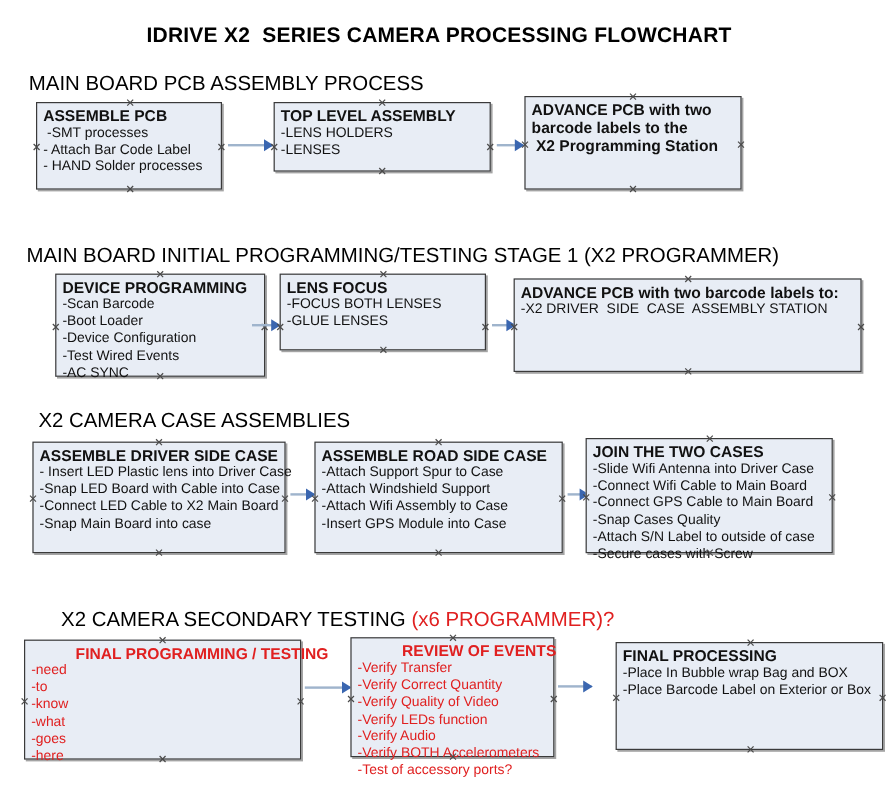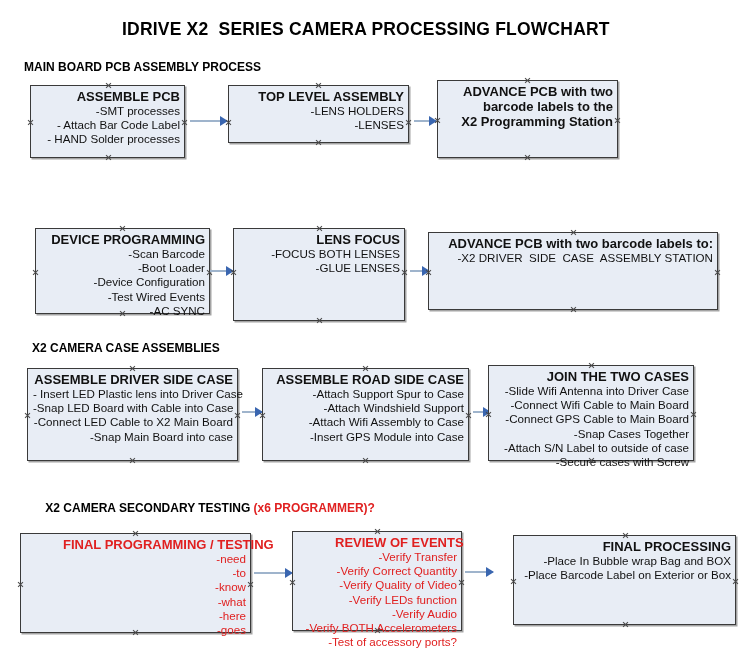--- a/index.html
+++ b/index.html
@@ -3,34 +3,34 @@
 <meta charset="utf-8">
 <style>
   html,body{margin:0;padding:0;}
   body{
     width:747px;height:662px;
     background:#ffffff;
     font-family:"Liberation Sans","DejaVu Sans",sans-serif;
     overflow:hidden;
     position:relative;
   }
-  #canvas{position:relative;width:747px;height:662px;text-align:right;}
+  #canvas{position:relative;width:747px;height:662px;}
 
   .title{
     position:absolute;
     font-size:17.5px;
     font-weight:bold;
     color:#000000;
     letter-spacing:.2px;
     white-space:pre;
   }
   .section-head{
     position:absolute;
-    font-size:12px;
-    font-weight:bold;
+    font-size:17px;
+    font-weight:normal;
     color:#000000;
     white-space:pre;
   }
   .section-head .red{
     color:#e02020;
   }
 
   .box{
     position:absolute;
     background:#e8edf5;
@@ -127,39 +127,40 @@
   <div class="box" style="left:437px;top:80px;width:181px;height:78px;">
     <span class="bt">ADVANCE PCB with two</span>
     <span class="bt">barcode labels to the</span>
     <span class="bt"> X2 Programming Station</span>
     <span class="hx" style="left:86px;top:-4px;"></span>
     <span class="hx" style="left:86px;bottom:-4px;"></span>
     <span class="hx" style="left:-4px;top:36px;"></span>
     <span class="hx" style="right:-4px;top:36px;"></span>
   </div>
 
-
-  <div class="box" style="left:35px;top:228px;width:175px;height:86px;">
+  <div class="section-head" style="left:22px;top:203px;">MAIN BOARD INITIAL PROGRAMMING/TESTING STAGE 1 (X2 PROGRAMMER)</div>
+
+  <div class="box" style="left:46px;top:228px;width:175px;height:86px;">
     <span class="bt">DEVICE PROGRAMMING</span>
     <span class="bl">-Scan Barcode</span>
     <span class="bl">-Boot Loader</span>
     <span class="bl">-Device Configuration</span>
     <span class="bl">-Test Wired Events</span>
     <span class="bl">-AC SYNC</span>
     <span class="hx" style="left:83px;top:-4px;"></span>
     <span class="hx" style="left:83px;bottom:-4px;"></span>
     <span class="hx" style="left:-4px;top:40px;"></span>
     <span class="hx" style="right:-4px;top:40px;"></span>
   </div>
 
   <div class="conn" style="left:210px;top:270px;width:23px;">
     <span class="head"></span>
   </div>
 
-  <div class="box" style="left:233px;top:228px;width:172px;height:93px;">
+  <div class="box" style="left:233px;top:228px;width:172px;height:64px;">
     <span class="bt">LENS FOCUS</span>
     <span class="bl">-FOCUS BOTH LENSES</span>
     <span class="bl">-GLUE LENSES</span>
     <span class="hx" style="left:82px;top:-4px;"></span>
     <span class="hx" style="left:82px;bottom:-4px;"></span>
     <span class="hx" style="left:-4px;top:40px;"></span>
     <span class="hx" style="right:-4px;top:40px;"></span>
   </div>
 
   <div class="conn" style="left:410px;top:270px;width:19px;">
@@ -207,41 +208,41 @@
 
   <div class="conn" style="left:473px;top:411px;width:17px;">
     <span class="head"></span>
   </div>
 
   <div class="box" style="left:488px;top:365px;width:206px;height:96px;">
     <span class="bt">JOIN THE TWO CASES</span>
     <span class="bl">-Slide Wifi Antenna into Driver Case</span>
     <span class="bl">-Connect Wifi Cable to Main Board</span>
     <span class="bl">-Connect GPS Cable to Main Board</span>
-    <span class="bl">-Snap Cases Together</span>
+    <span class="bl">-Snap Cases Quality</span>
     <span class="bl">-Attach S/N Label to outside of case</span>
     <span class="bl">-Secure cases with Screw</span>
     <span class="hx" style="left:99px;top:-4px;"></span>
     <span class="hx" style="left:99px;bottom:-4px;"></span>
     <span class="hx" style="left:-4px;top:45px;"></span>
     <span class="hx" style="right:-4px;top:45px;"></span>
   </div>
 
   <div class="section-head" style="left:32px;top:487px;">
     <span>X2 CAMERA SECONDARY TESTING </span><span class="red">(x6 PROGRAMMER)?</span>
   </div>
 
   <div class="box red" style="left:20px;top:533px;width:231px;height:100px;">
     <span class="bt">FINAL PROGRAMMING / TESTING</span>
     <span class="bl">-need</span>
     <span class="bl">-to</span>
     <span class="bl">-know</span>
     <span class="bl">-what</span>
+    <span class="bl">-goes</span>
     <span class="bl">-here</span>
-    <span class="bl">-goes</span>
     <span class="hx" style="left:111px;top:-4px;"></span>
     <span class="hx" style="left:111px;bottom:-4px;"></span>
     <span class="hx" style="left:-4px;top:47px;"></span>
     <span class="hx" style="right:-4px;top:47px;"></span>
   </div>
 
   <div class="conn" style="left:254px;top:572px;width:38px;">
     <span class="head"></span>
   </div>
 

